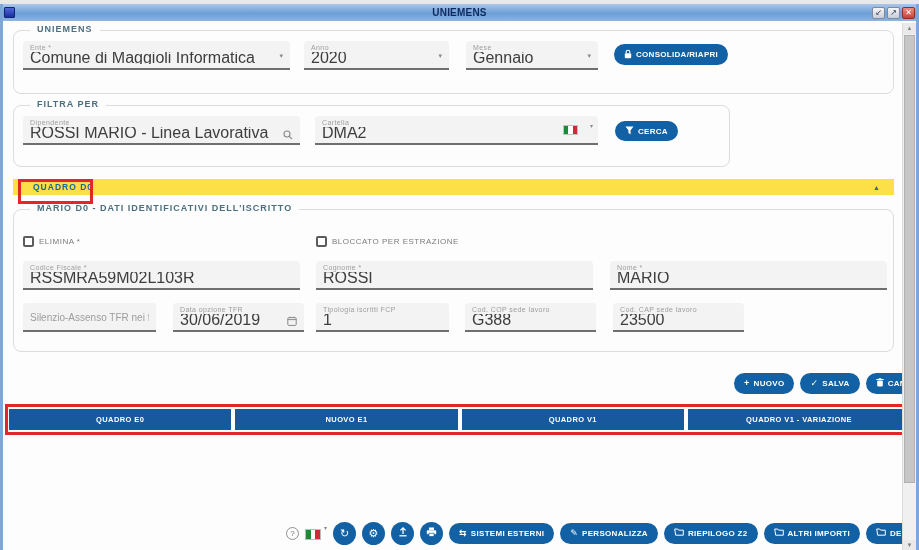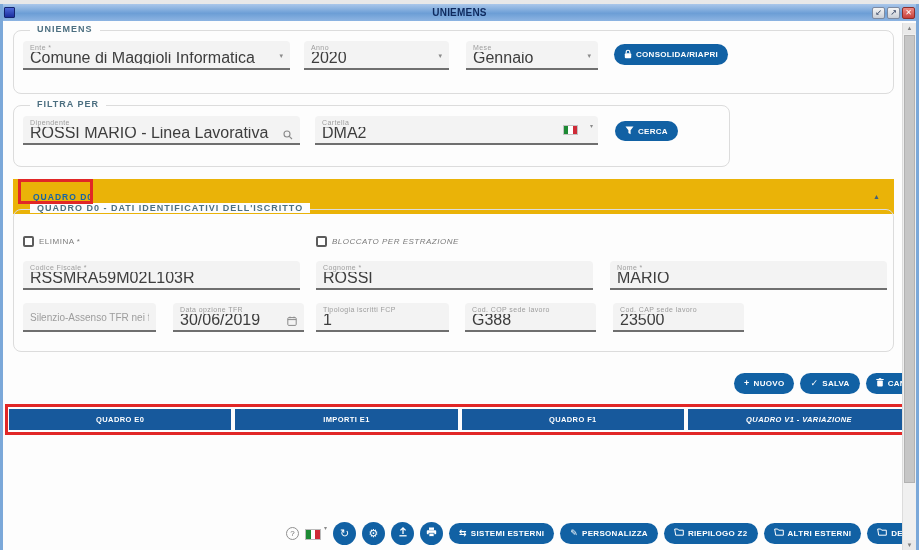--- a/index.html
+++ b/index.html
@@ -82,38 +82,38 @@
   .pill .glyph{ font-size:9px; line-height:9px; font-weight:bold; }
 
   .roundbtn{
     width:23px; height:23px; border-radius:50%; background:#1161a4; border:none;
     color:#fff; font-size:11px; line-height:21px; text-align:center; cursor:pointer;
     display:inline-flex; align-items:center; justify-content:center; padding:0;
   }
 
   
   .quadro-bar{
-    position:absolute; left:10px; top:175px; width:881px; height:35px;
-    background:#eab308; display:flex; align-items:center;
+    position:absolute; left:10px; top:175px; width:881px; height:16px;
+    background:#fde047; display:flex; align-items:center;
   }
   .quadro-bar .qlabel{ margin-left:20px; font-size:8.5px; font-weight:bold;
     color:#1765a5; letter-spacing:1px; }
   .quadro-bar .collapse{ margin-left:auto; margin-right:14px; font-size:7px; color:#44607a; cursor:pointer; }
 
   
   .actions{ position:absolute; left:731px; top:369px; display:flex; gap:6px; }
 
   
   .tabrow{ position:absolute; left:6px; top:405px; width:901px; height:21px; display:flex; gap:4px; }
   .tabcell{
     flex:1; background:#17599c; color:#fff; font-size:7.5px; font-weight:bold;
     letter-spacing:.4px; display:flex; align-items:center; justify-content:center;
     cursor:pointer; white-space:nowrap;
   }
-  .tabcell.last{ flex:0 0 222px;font-style:italic; }
+  .tabcell.last{ flex:0 0 222px; }
 
   
   .annotation{ position:absolute; border:3px solid #e12727; pointer-events:none; z-index:10; }
 
   
   .toolbar{ position:absolute; left:283px; top:516px; height:26px;
     display:flex; align-items:center; gap:6px; }
   .help-circle{ width:13px; height:13px; border:1px solid #909090; border-radius:50%;
     font-size:8px; color:#6e6e6e; display:flex; align-items:center; justify-content:center; }
   .tflag-wrap{ position:relative; width:22px; height:14px; }
@@ -191,28 +191,28 @@
         </svg></span>
     <span>CERCA</span>
   </button>
 
   <div class="quadro-bar">
     <span class="qlabel">QUADRO D0</span>
     <span class="collapse">▲</span>
   </div>
 
   <div class="fsbox" style="left:10px; top:205px; width:881px; height:143px;">
-    <span class="fslegend">QUADRO D0 - DATI IDENTIFICATIVI DELL'ISCRITTO</span>
+    <span class="fslegend">MARIO D0 - DATI IDENTIFICATIVI DELL'ISCRITTO</span>
   </div>
 
   <label class="cb" style="left:20px; top:232px;">
     <span class="box"></span>
     <span class="cb-text">ELIMINA *</span>
   </label>
-  <label class="cb" style="left:313px; top:232px;font-style:italic;">
+  <label class="cb" style="left:313px; top:232px;">
     <span class="box"></span>
     <span class="cb-text">BLOCCATO PER ESTRAZIONE</span>
   </label>
 
   <div class="mfield" style="left:20px; top:257px; width:277px;">
     <span class="flabel">Codice Fiscale *</span>
     <span class="fvalue">RSSMRA59M02L103R</span>
   </div>
   <div class="mfield" style="left:607px; top:257px; width:277px;">
     <span class="flabel">Nome *</span>
@@ -263,22 +263,22 @@
             <rect x="1.2" y="2.4" width="5.6" height="6" rx="0.8" fill="#fff"></rect>
             <rect x="0.3" y="1" width="7.4" height="1" fill="#fff"></rect>
             <rect x="2.8" y="0.2" width="2.4" height="0.9" fill="#fff"></rect>
           </svg></span>
       <span>CANCELLA</span>
     </button>
   </div>
 
   <div class="tabrow">
     <div class="tabcell">QUADRO E0</div>
-    <div class="tabcell">IMPORTI E1</div>
-    <div class="tabcell">QUADRO F1</div>
+    <div class="tabcell">NUOVO E1</div>
+    <div class="tabcell">QUADRO V1</div>
     <div class="tabcell last">QUADRO V1 - VARIAZIONE</div>
   </div>
 
   <div class="annotation" style="left:15px; top:175px; width:75px; height:25px;"></div>
   <div class="annotation" style="left:2px; top:400px; width:907px; height:31px;"></div>
 
   <div class="toolbar">
     <span class="help-circle">?</span>
     <span class="tflag-wrap">
       <span class="tflag">
@@ -319,21 +319,21 @@
     <button class="pill">
       <span><svg width="10" height="8" viewBox="0 0 10 8">
             <path d="M0.7 1 h3 l1 1.2 h4.6 v5 h-7.6 z" fill="none" stroke="#fff" stroke-width="1"></path>
           </svg></span>
       <span>RIEPILOGO Z2</span>
     </button>
     <button class="pill">
       <span><svg width="10" height="8" viewBox="0 0 10 8">
             <path d="M0.7 1 h3 l1 1.2 h4.6 v5 h-7.6 z" fill="none" stroke="#fff" stroke-width="1"></path>
           </svg></span>
-      <span>ALTRI ESTERNI</span>
+      <span>ALTRI IMPORTI</span>
     </button>
     <button class="pill">
       <span><svg width="10" height="8" viewBox="0 0 10 8">
             <path d="M0.7 1 h3 l1 1.2 h4.6 v5 h-7.6 z" fill="none" stroke="#fff" stroke-width="1"></path>
           </svg></span>
       <span>DENUNCIA AZIENDALE</span>
     </button>
 
   </div>
 

